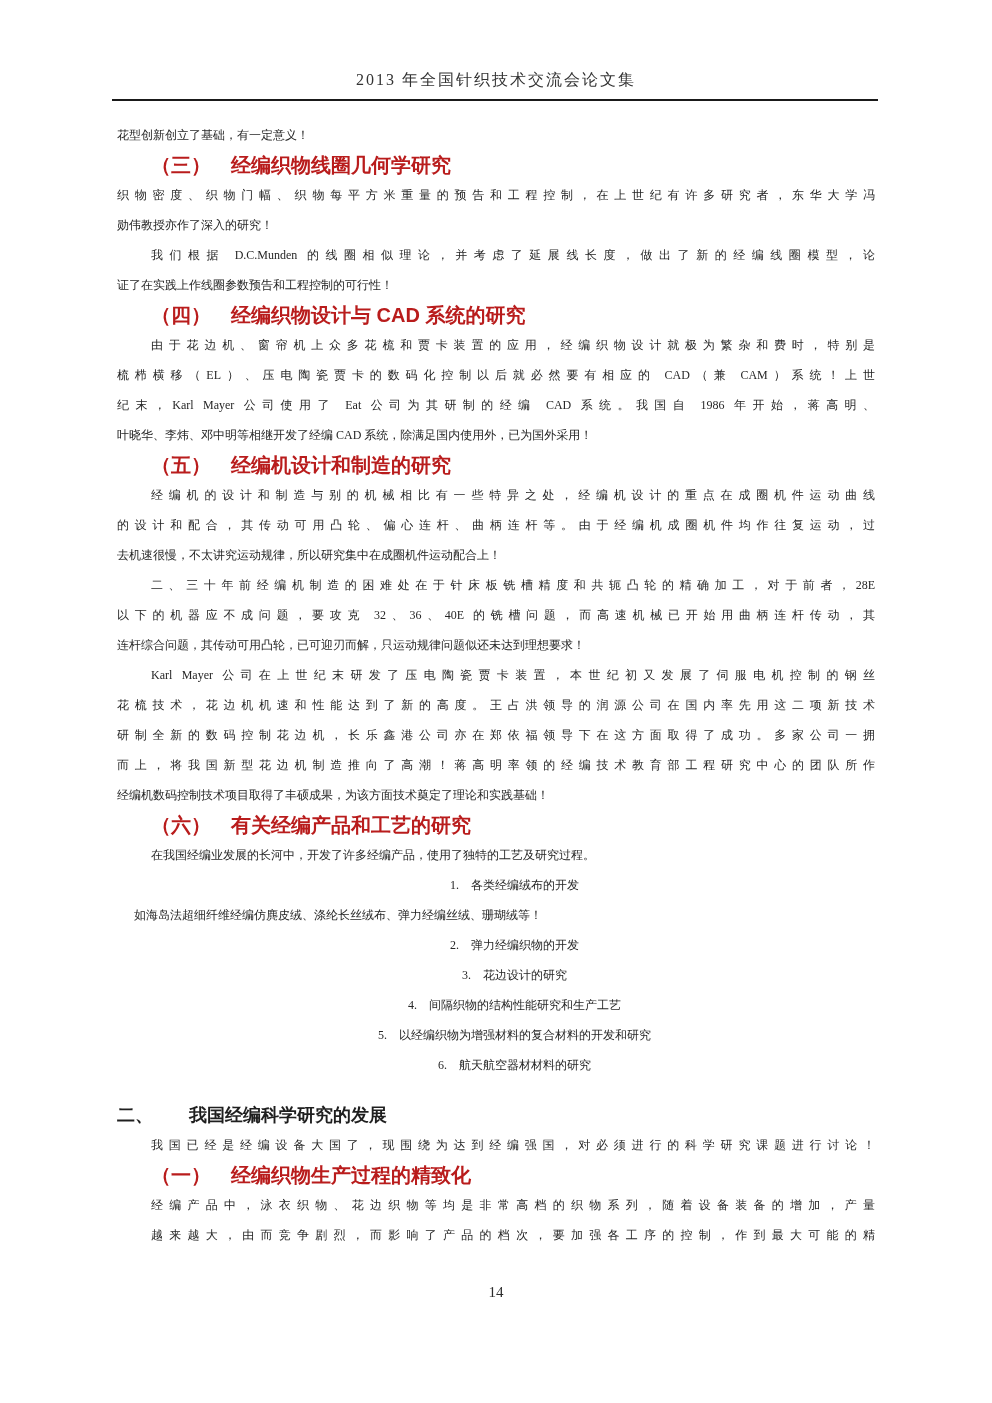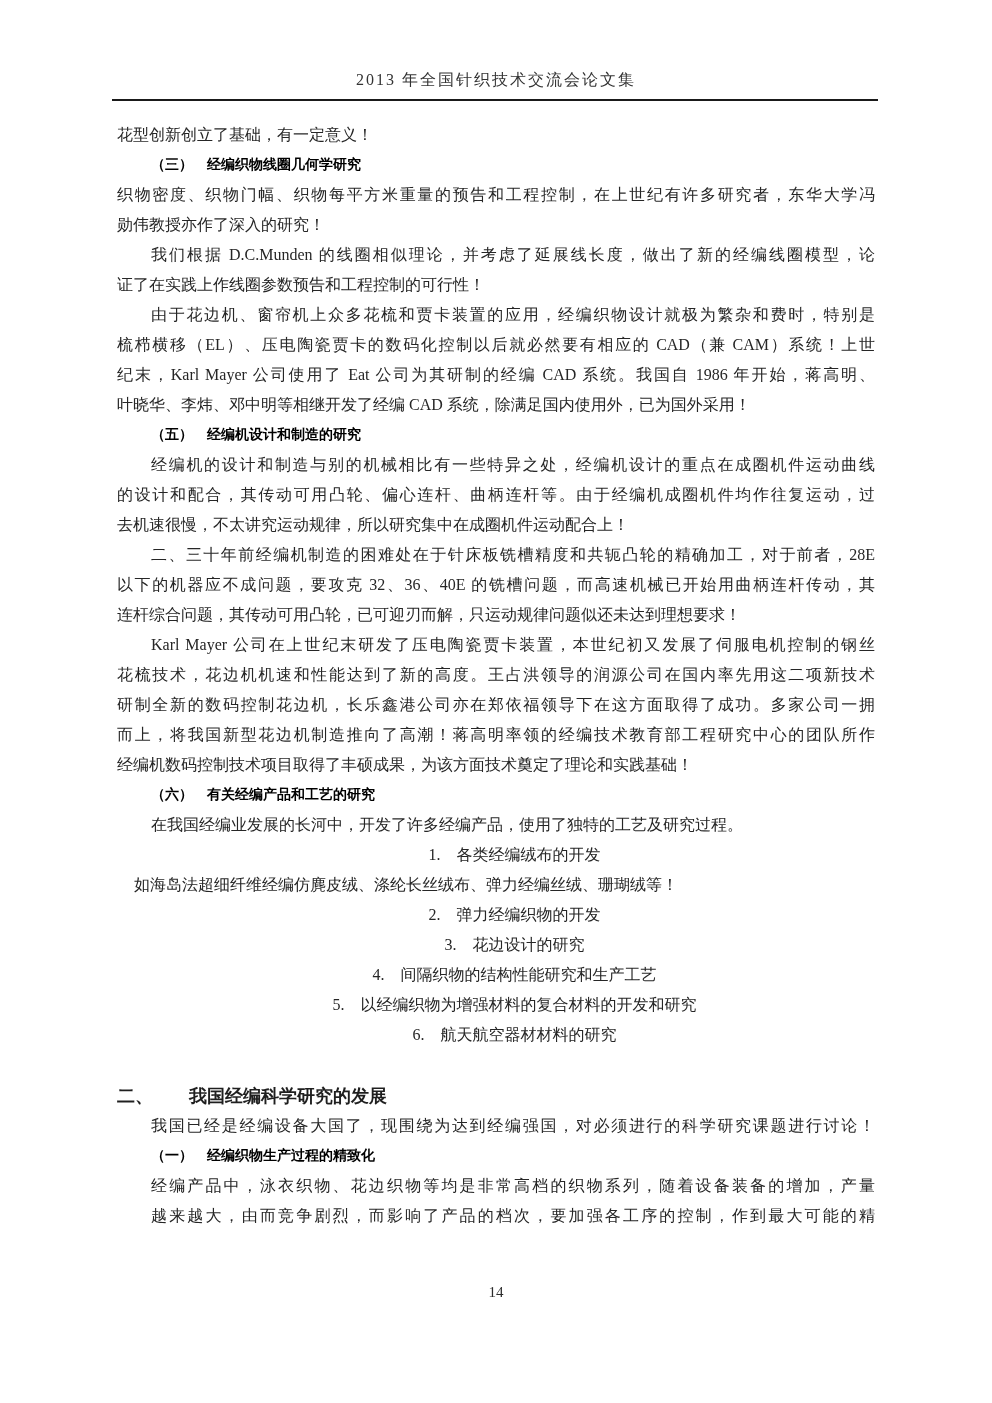--- a/index.html
+++ b/index.html
@@ -21,44 +21,44 @@
   .header-rule{
     position:absolute;top:99px;left:112px;
     width:766px;height:2px;
     background:#1a1a1a;
   }
   .doc{
     position:absolute;left:117px;top:120px;width:758px;
   }
   .line{
     height:30px;line-height:30px;
-    font-size:16px;
+    font-size:12px;
     white-space:nowrap;
     overflow:visible;
   }
   .line.fill{
     white-space:normal;
     text-align:justify;
     text-align-last:justify;
     overflow:hidden;
   }
   .ind1{padding-left:17px;}
   .ind2{padding-left:34px;}
   .heading{
-    font-family:Liberation Mono, monospace;
+    font-family:Liberation Sans, sans-serif;
     font-weight:bold;
     padding-left:34px;
-    font-size:14px;
-    color:#000000;
+    font-size:20px;
+    color:#b91c1c;
   }
   .section{
     font-family:"Liberation Sans", sans-serif;
     font-weight:bold;
     font-size:18px;
-    margin-top:31px;
+    margin-top:20px;
     color:#1f1f1f;
   }
   .list{padding-left:37px;text-align:center;}
   .page-number{
     position:absolute;top:1284px;left:0;width:992px;
     text-align:center;
     font-size:15px;
     color:#2b2b2b;
   }
 </style>
@@ -69,20 +69,21 @@
 
 <div class="header-rule"></div>
 
 <div class="doc">
     <div class="line body">花型创新创立了基础，有一定意义！</div>
     <div class="line heading">（三）　经编织物线圈几何学研究</div>
     <div class="line body fill">织物密度、织物门幅、织物每平方米重量的预告和工程控制，在上世纪有许多研究者，东华大学冯</div>
     <div class="line body">勋伟教授亦作了深入的研究！</div>
     <div class="line body ind2 fill">我们根据 D.C.Munden 的线圈相似理论，并考虑了延展线长度，做出了新的经编线圈模型，论</div>
     <div class="line body">证了在实践上作线圈参数预告和工程控制的可行性！</div>
+    <div class="line heading">（四）　经编织物设计与 CAD 系统的研究</div>
     <div class="line body ind2 fill">由于花边机、窗帘机上众多花梳和贾卡装置的应用，经编织物设计就极为繁杂和费时，特别是</div>
     <div class="line body fill">梳栉横移（EL）、压电陶瓷贾卡的数码化控制以后就必然要有相应的 CAD（兼 CAM）系统！上世</div>
     <div class="line body fill">纪末，Karl Mayer 公司使用了 Eat 公司为其研制的经编 CAD 系统。我国自 1986 年开始，蒋高明、</div>
     <div class="line body">叶晓华、李炜、邓中明等相继开发了经编 CAD 系统，除满足国内使用外，已为国外采用！</div>
     <div class="line heading">（五）　经编机设计和制造的研究</div>
     <div class="line body ind2 fill">经编机的设计和制造与别的机械相比有一些特异之处，经编机设计的重点在成圈机件运动曲线</div>
     <div class="line body fill">的设计和配合，其传动可用凸轮、偏心连杆、曲柄连杆等。由于经编机成圈机件均作往复运动，过</div>
     <div class="line body">去机速很慢，不太讲究运动规律，所以研究集中在成圈机件运动配合上！</div>
     <div class="line body ind2 fill">二、三十年前经编机制造的困难处在于针床板铣槽精度和共轭凸轮的精确加工，对于前者，28E</div>
     <div class="line body fill">以下的机器应不成问题，要攻克 32、36、40E 的铣槽问题，而高速机械已开始用曲柄连杆传动，其</div>

